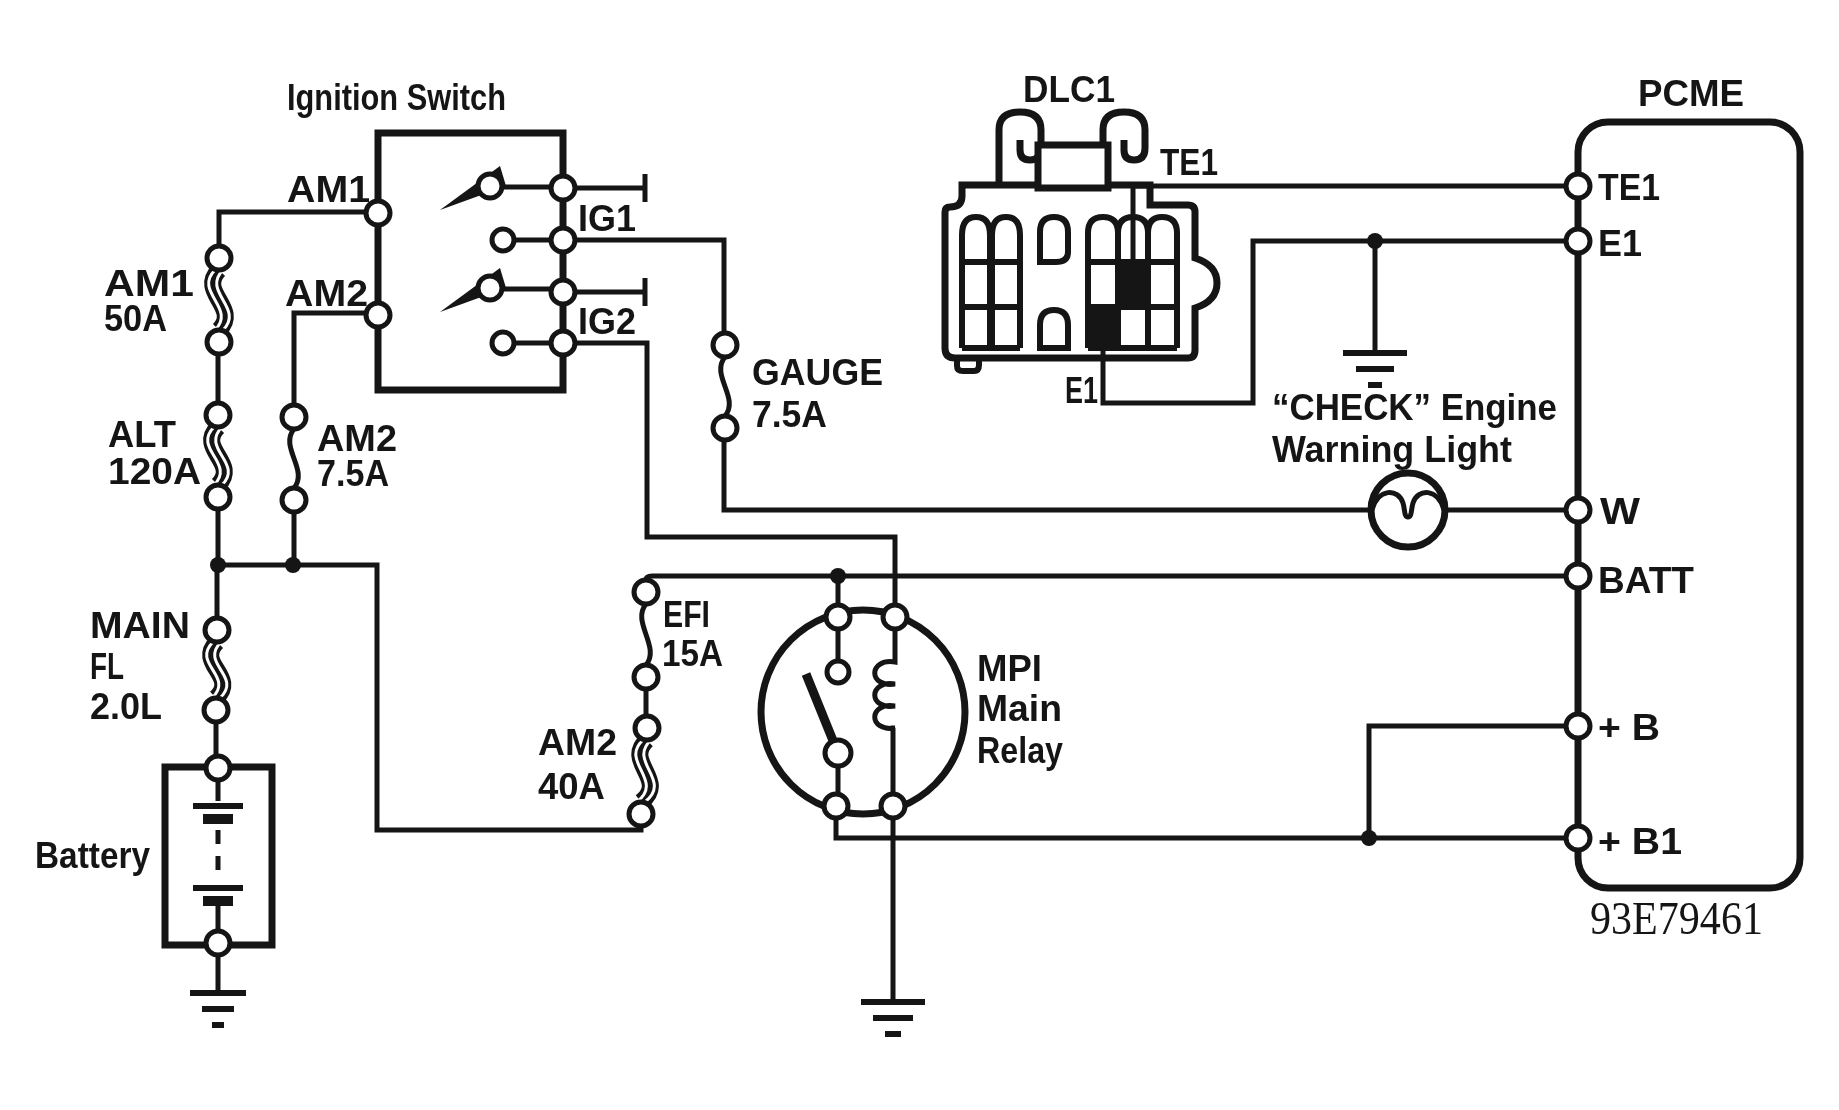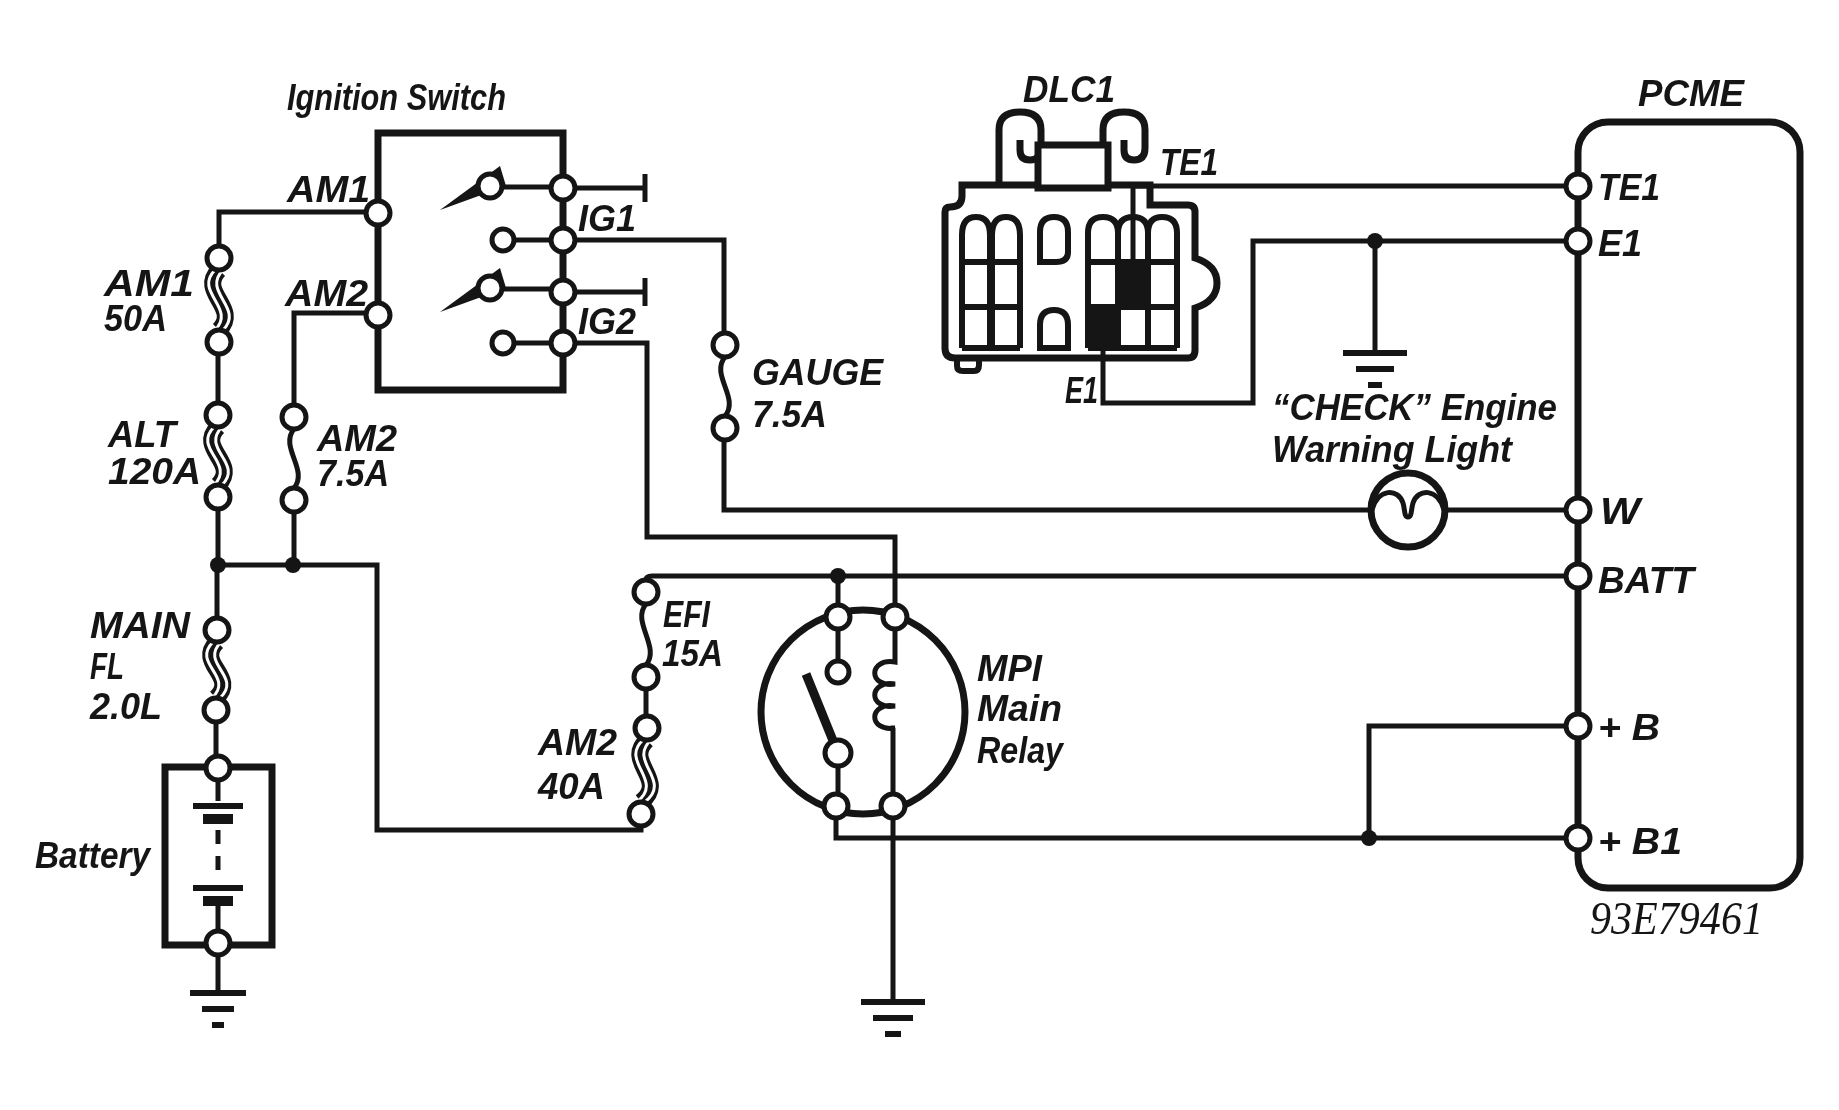--- a/index.html
+++ b/index.html
@@ -1,16 +1,16 @@
 <!DOCTYPE html>
 <html><head>
 <meta charset="utf-8">
 <style>
   html,body{margin:0;padding:0;background:#fff;}
-  .stage{position:relative;width:1839px;height:1110px;background:#fff;overflow:hidden;font-style:italic;}
+  .stage{position:relative;width:1839px;height:1110px;background:#fff;overflow:hidden;}
   svg{display:block;}
   .wire{stroke:#151515;stroke-width:5;fill:none;}
   .comp{stroke:#151515;stroke-width:7;fill:none;}
   .compw{stroke:#151515;stroke-width:7;fill:#fff;}
   .pin{stroke:#151515;stroke-width:6;fill:none;}
   .term{fill:#fff;stroke:#151515;stroke-width:5;}
   .dot{fill:#151515;stroke:none;}
   .gnd{stroke:#151515;stroke-width:6;fill:none;}
   .fusebody{stroke:#151515;stroke-width:17;fill:none;}
   .fusestripe{stroke:#fff;stroke-width:3;fill:none;}

